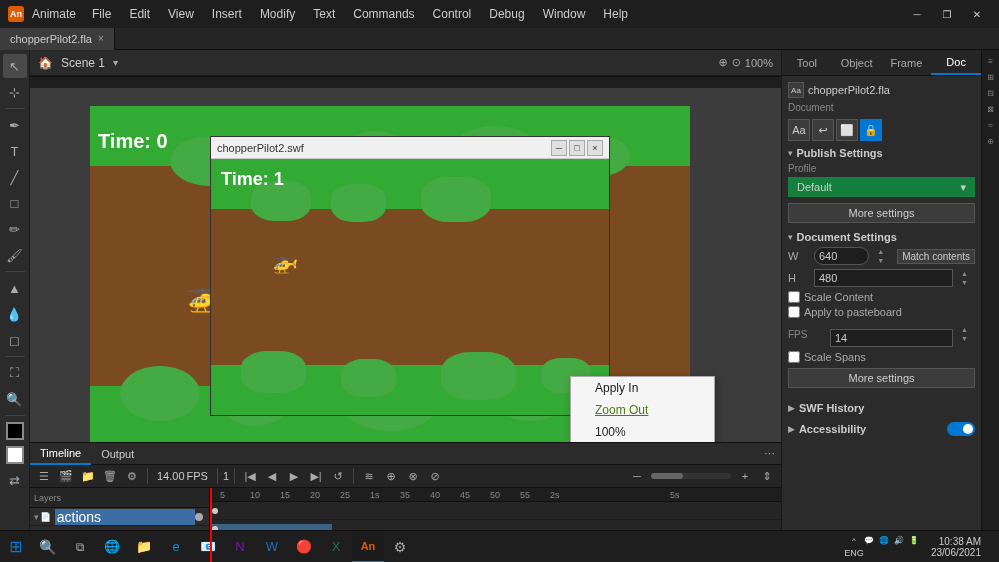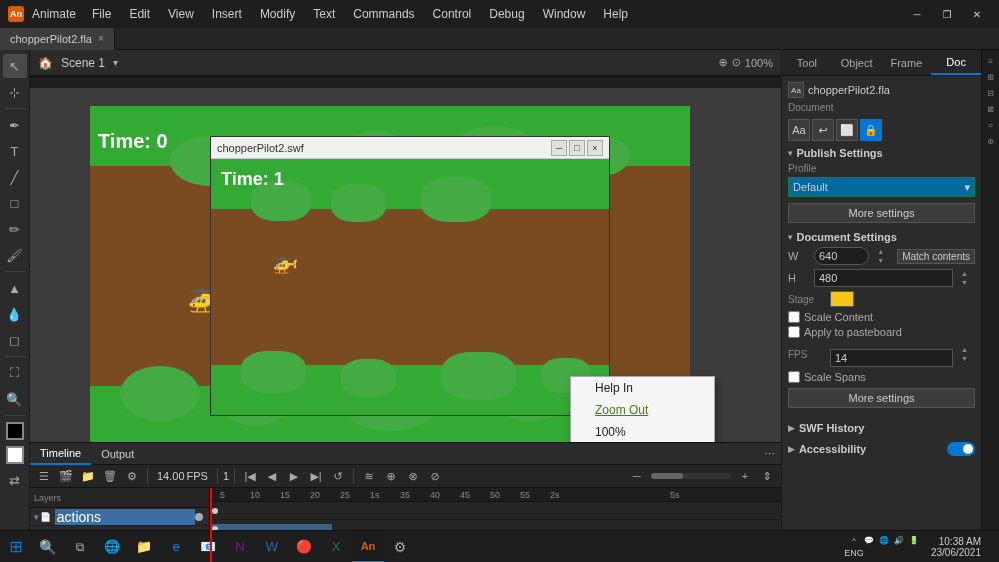--- a/index.html
+++ b/index.html
@@ -96,21 +96,21 @@
     .panel-tab.active { color: #fff; border-bottom: 2px solid #0078d4; }
     #panel-content { padding: 6px; flex: 1; overflow-y: auto; }
     .panel-section { margin-bottom: 8px; }
     .panel-section-header { display: flex; align-items: center; gap: 4px; font-size: 11px; color: #aaa; margin-bottom: 4px; cursor: pointer; }
     .panel-section-header .collapse-arrow { font-size: 9px; }
     .panel-section-title { font-size: 11px; color: #ccc; font-weight: bold; }
     .panel-row { display: flex; align-items: center; gap: 6px; margin-bottom: 4px; font-size: 11px; }
     .panel-label { color: #aaa; width: 20px; flex-shrink: 0; }
     .panel-input { flex: 1; background: #1e1e1e; border: 1px solid #555; color: #ccc; font-size: 11px; padding: 1px 4px; height: 18px; }
     .panel-btn { padding: 2px 6px; background: #3c3c3c; border: 1px solid #555; color: #ccc; font-size: 11px; cursor: pointer; }
-    .profile-dropdown { width: 100%; background: #0369a1; border: 1px solid #15803d; color: #ccc; font-size: 11px; height: 20px; padding: 0 4px; display: flex; align-items: center; justify-content: space-between; cursor: pointer; margin-bottom: 4px; }
+    .profile-dropdown { width: 100%; background: #15803d; border: 5px solid #15803d; color: #ccc; font-size: 11px; height: 20px; padding: 0 4px; display: flex; align-items: center; justify-content: space-between; cursor: pointer; margin-bottom: 4px; }
     .stage-color { width: 24px; height: 16px; background: #f5c518; border: 1px solid #555; cursor: pointer; }
     .checkbox-row { display: flex; align-items: center; gap: 4px; margin-bottom: 3px; font-size: 11px; color: #aaa; }
     .checkbox-row input[type=checkbox] { width: 12px; height: 12px; }
     .doc-icon-row { display: flex; gap: 2px; margin-bottom: 6px; }
     .doc-icon-btn { width: 22px; height: 22px; background: #3c3c3c; border: 1px solid #555; display: flex; align-items: center; justify-content: center; cursor: pointer; font-size: 11px; color: #ccc; }
     .doc-icon-btn.active { background: #0078d4; border-color: #0078d4; color: white; }
     .small-btn { padding: 3px 8px; background: #3c3c3c; border: 1px solid #555; color: #ccc; font-size: 11px; cursor: pointer; margin-top: 2px; }
 
     
     #taskbar { position: absolute; bottom: 0; left: 0; right: 0; height: 32px; background: #1e1e1e; border-top: 1px solid #111; display: flex; align-items: center; }
@@ -250,21 +250,21 @@
           <div class="swf-terrain" style="width:55px;height:38px;bottom:18px;left:130px;"></div>
           <div class="swf-terrain" style="width:75px;height:48px;bottom:15px;left:230px;"></div>
           <div class="swf-terrain" style="width:50px;height:35px;bottom:22px;left:330px;"></div>
           <div class="swf-time-label">Time: 1</div>
           <div class="swf-chopper-small">🚁</div>
         </div>
       </div>
 
       <div id="context-menu">
         <div class="ctx-item">
-          <span>Help In</span>
+          <span>Apply In</span>
         </div>
         <div class="ctx-item disabled">
           <span>Zoom Out</span>
         </div>
         <div class="ctx-item">
           <span>100%</span>
         </div>
 
       </div>
 
@@ -427,24 +427,20 @@
           </div>
           <button class="panel-btn" style="font-size:10px;padding:1px 4px;">Match contents</button>
         </div>
         <div class="panel-row">
           <span class="panel-label">H</span>
           <input class="panel-input" type="text" style="width: 40px;" value="480">
           <div style="width:12px;display:flex;flex-direction:column;gap:0;margin:0 2px;">
             <div style="font-size:7px;line-height:9px;cursor:pointer;color:#888;">▲</div>
             <div style="font-size:7px;line-height:9px;cursor:pointer;color:#888;">▼</div>
           </div>
-        </div>
-        <div class="panel-row">
-          <span style="font-size:10px;color:#888;width:36px;">Stage</span>
-          <div class="stage-color"></div>
         </div>
         <div class="checkbox-row">
           <input type="checkbox" style="">
           <span>Scale Content</span>
         </div>
         <div class="checkbox-row">
           <input type="checkbox" style="">
           <span>Apply to pasteboard</span>
         </div>
         <div class="panel-row">

